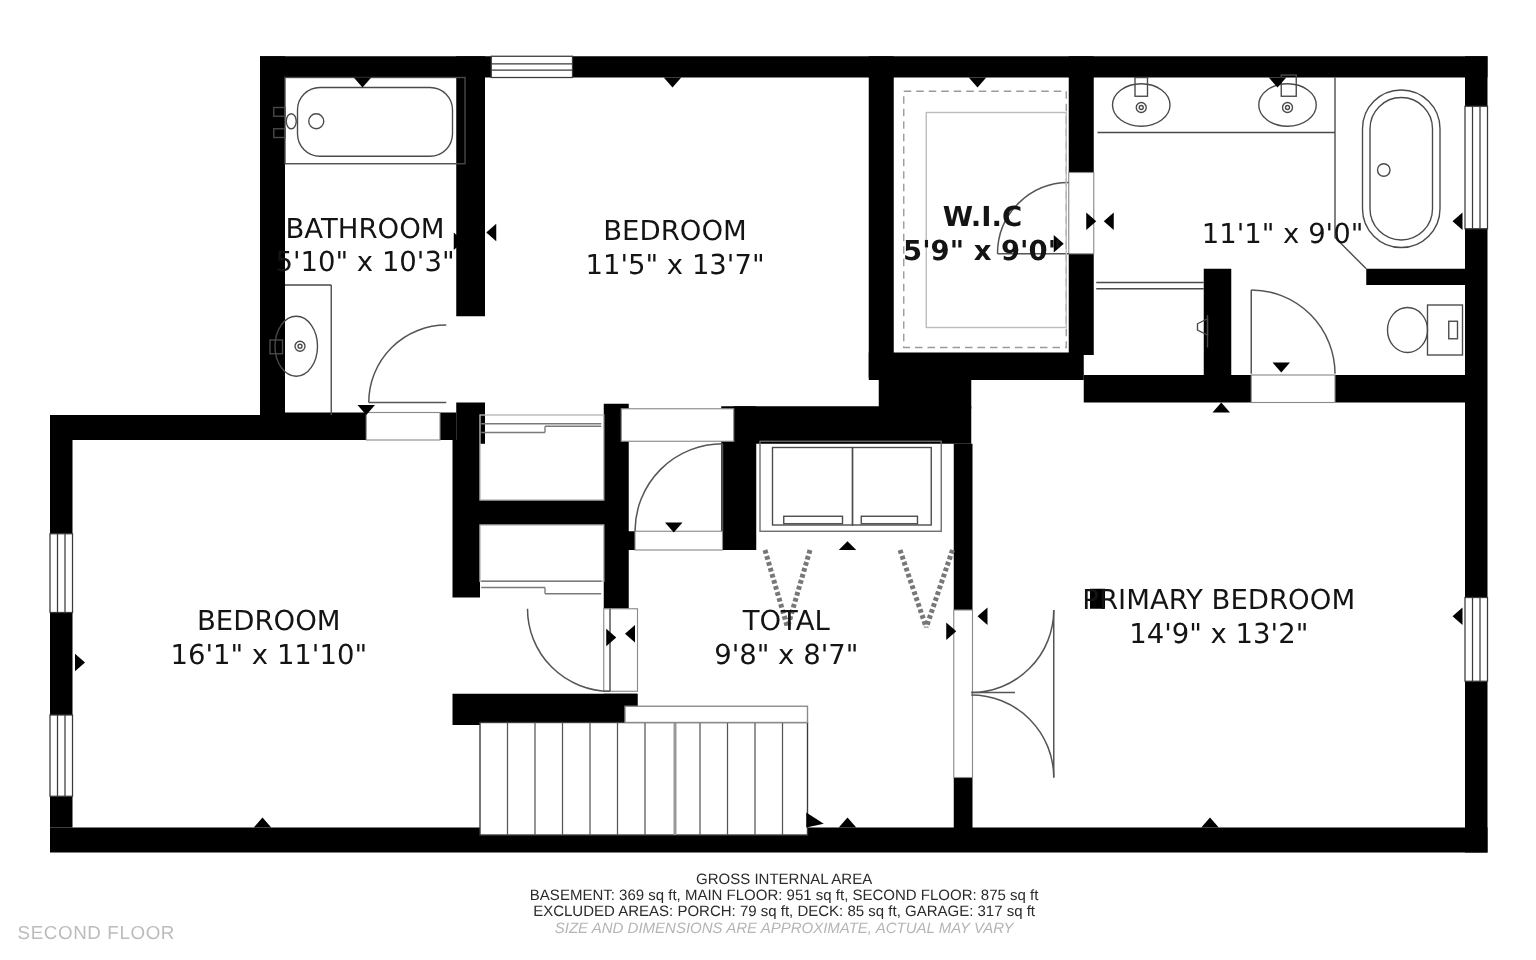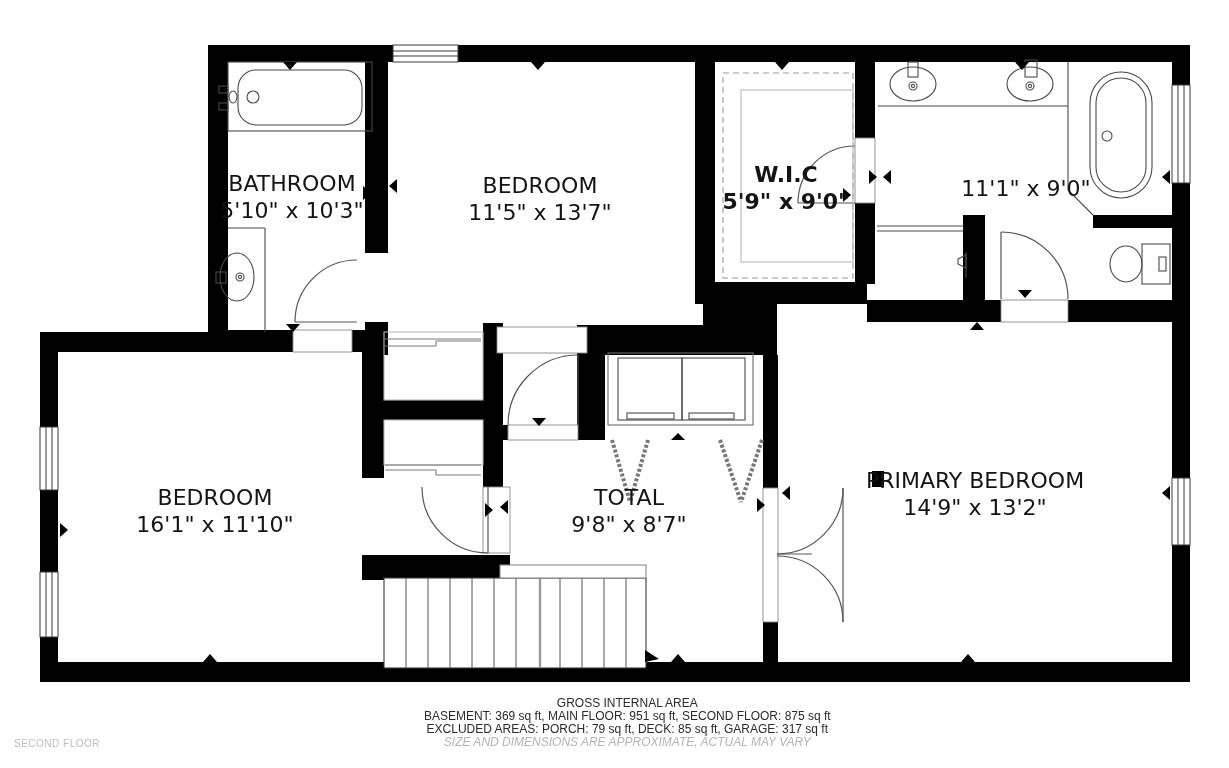--- a/index.html
+++ b/index.html
@@ -6,21 +6,21 @@
   #stage{position:relative;width:1229px;height:768px;background:#fff;overflow:hidden;
          font-family:"DejaVu Sans","Liberation Sans",sans-serif;}
   #plan-svg{position:absolute;left:0;top:0;}
   .room-label{position:absolute;transform:translate(-50%,-50%);text-align:center;
               color:#141414;font-size:22px;line-height:27px;white-space:nowrap;z-index:5;}
   .room-label .dims{font-size:22px;}
   #footer{position:absolute;left:50%;top:697px;transform:translateX(-53%);
           text-align:center;font-family:"Liberation Sans",sans-serif;
           font-size:12px;line-height:13px;color:#2b2b2b;z-index:5;white-space:nowrap;margin-left:25px;}
   #footer .muted{color:#b5b5b5;font-style:italic;}
-  #floor-tag{position:absolute;left:14px;top:738px;color:#bcbcbc;font-size:10px;
+  #floor-tag{position:absolute;left:14px;top:738px;color:#bcbcbc;font-size:15px;
              letter-spacing:.5px;font-family:"Liberation Sans",sans-serif;z-index:5;}
 </style>
 </head>
 <body>
 
 <div id="stage">
 
   <svg id="plan-svg" width="1229" height="768" viewBox="0 0 1229 768">
 
     <g fill="#000">

